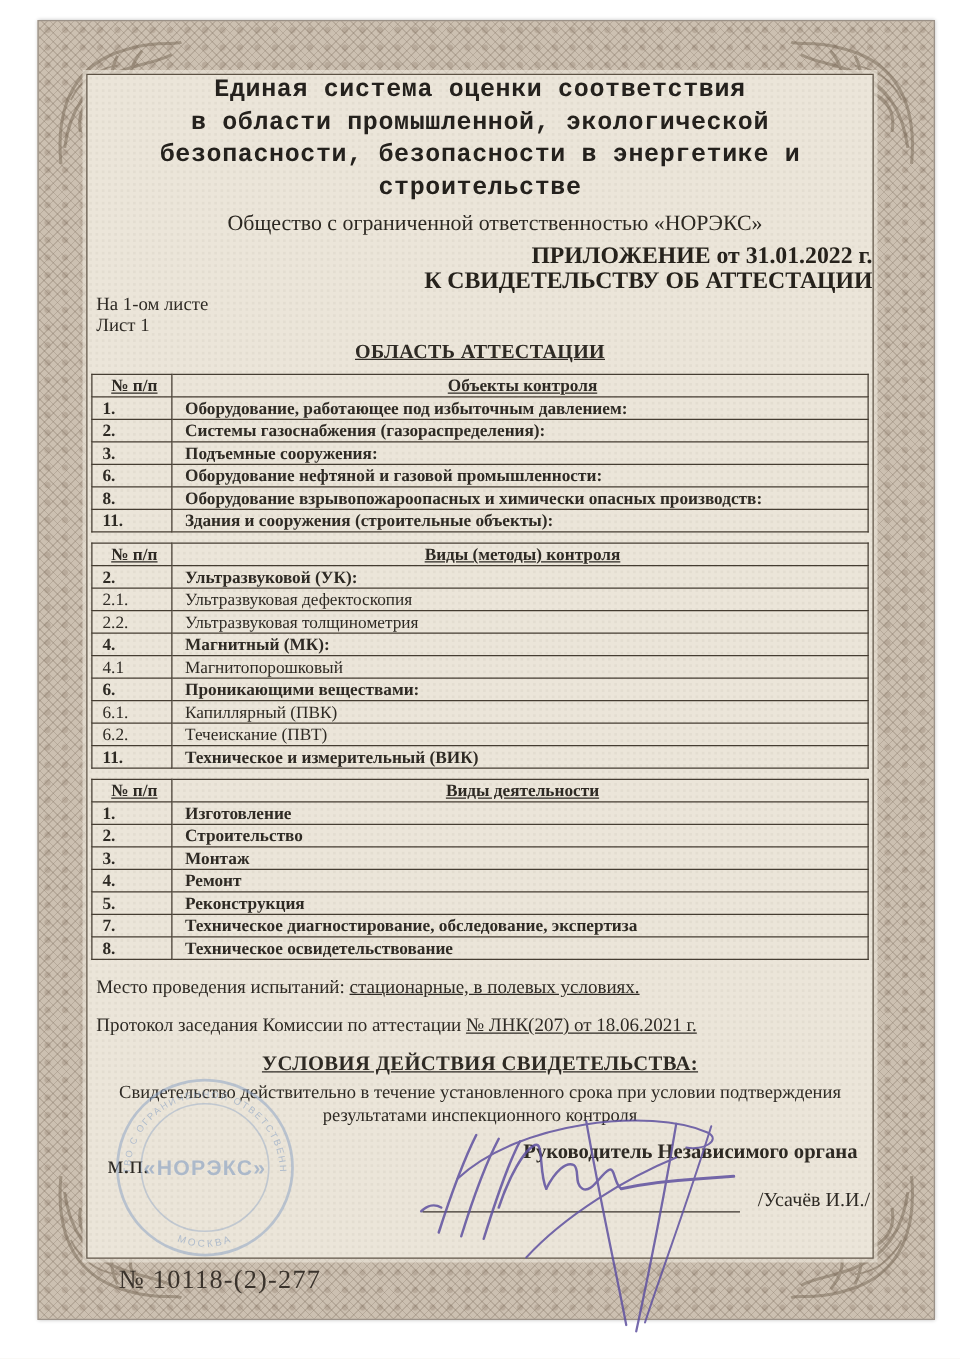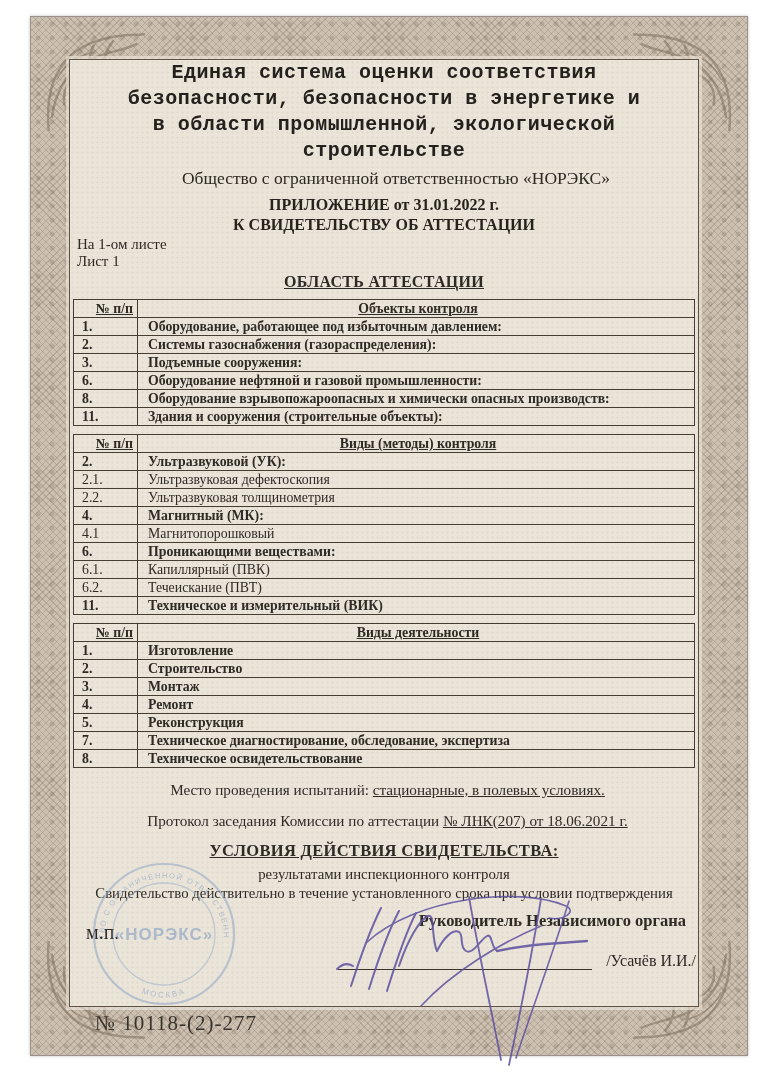--- a/index.html
+++ b/index.html
@@ -34,37 +34,37 @@
   .corner.bl{bottom:4px;left:4px;transform:scaleY(-1);}
   .corner.br{bottom:4px;right:4px;transform:scale(-1,-1);}
   .docnum{
     position:absolute;left:64px;top:994px;font-size:21px;letter-spacing:1px;
     color:#3a332c;font-family:"Liberation Serif",serif;
   }
   
   .title{text-align:center;font-family:"Liberation Mono","DejaVu Sans Mono",monospace;
     font-weight:bold;font-size:20px;line-height:26px;color:#24211d;letter-spacing:.5px;}
   .org{margin-top:4px;text-align:center;font-size:17.5px;color:#2c2822;padding-left:24px;}
-  .appendix{margin-top:6px;text-align:center;font-weight:bold;font-size:16px;line-height:20px;color:#26221c;}
+  .appendix{margin-top:6px;text-align:right;font-weight:bold;font-size:19px;line-height:20px;color:#26221c;}
   .sheetrow{display:flex;justify-content:space-between;padding:0 7px;margin-top:1px;font-size:15px;flex-direction:column;}
   .section-title{margin-top:3px;text-align:center;font-weight:bold;font-size:16px;text-decoration:underline;letter-spacing:.3px;}
   table.doc{border-collapse:collapse;margin:8px auto 0 auto;width:622px;table-layout:fixed;}
   table.doc th, table.doc td{
     border:1.4px solid #453d32;height:17px;padding:0 4px 0 8px;
     font-size:13.8px;line-height:15px;vertical-align:middle;white-space:nowrap;overflow:hidden;
   }
   table.doc col.c-num{width:64px;}
   table.doc th{font-weight:bold;}
   table.doc th .u{text-decoration:underline;}
   table.doc th.ttl{}
-  table.doc th.num{text-align:right;}
+  table.doc th.num{text-align:center;}
   table.doc td.val{padding-left:10px;}
   table.doc .b{font-weight:bold;}
   .mt11{margin-top:11px;} .mt13{margin-top:13px;}
-  .line-item{margin-top:13px;padding-left:7px;font-size:15.2px;text-align:center;}
+  .line-item{margin-top:13px;padding-left:7px;font-size:15.2px;}
   .line-item .uv{text-decoration:underline;}
   .cond-title{margin-top:11px;text-align:center;font-weight:bold;font-size:16.5px;text-decoration:underline;letter-spacing:.3px;}
   .cond-text{margin-top:4px;text-align:center;font-size:14.8px;line-height:19px;}
   .bottom{position:relative;height:100px;margin-top:8px;}
   .mp{position:absolute;left:16px;top:10px;font-size:20px;}
   .head-label{position:absolute;right:12px;top:0;font-weight:bold;font-size:16.5px;text-align:center;}
   .sig-line{position:absolute;left:268px;top:58px;width:254px;border-bottom:1.4px solid #3a332c;}
   .head-name{position:absolute;right:2px;top:41px;font-size:16px;}
   .overlay{position:absolute;left:0;top:0;width:768px;height:1087px;pointer-events:none;}
 </style>
@@ -113,22 +113,22 @@
       <path d="M22,60 C30,44 44,34 60,32" stroke-width="1.5"></path>
     </g>
   </svg>
 
   <div class="docnum">№ 10118-(2)-277</div>
 
   <div class="inner">
 
     <div class="title">
       <div>Единая система оценки соответствия</div>
+      <div>в области промышленной, экологической</div>
       <div>безопасности, безопасности в энергетике и</div>
-      <div>в области промышленной, экологической</div>
       <div>строительстве</div>
     </div>
 
     <div class="org">Общество с ограниченной ответственностью «НОРЭКС»</div>
 
     <div class="appendix">
       <div>ПРИЛОЖЕНИЕ от 31.01.2022 г.</div>
       <div>К СВИДЕТЕЛЬСТВУ ОБ АТТЕСТАЦИИ</div>
     </div>
 
@@ -277,22 +277,22 @@
       <span class="uv">стационарные, в полевых условиях.</span>
     </div>
 
     <div class="line-item">
       <span>Протокол заседания Комиссии по аттестации</span>
       <span class="uv">№ ЛНК(207) от 18.06.2021 г.</span>
     </div>
 
     <div class="cond-title">УСЛОВИЯ ДЕЙСТВИЯ СВИДЕТЕЛЬСТВА:</div>
     <div class="cond-text">
+      <div>Свидетельство действительно в течение установленного срока при условии подтверждения</div>
       <div>результатами инспекционного контроля</div>
-      <div>Свидетельство действительно в течение установленного срока при условии подтверждения</div>
     </div>
 
     <div class="bottom">
       <span class="mp">м.п.</span>
       <span class="head-label">Руководитель Независимого органа</span>
       <span class="sig-line"></span>
       <span class="head-name">/Усачёв И.И./</span>
     </div>
 
   </div>

